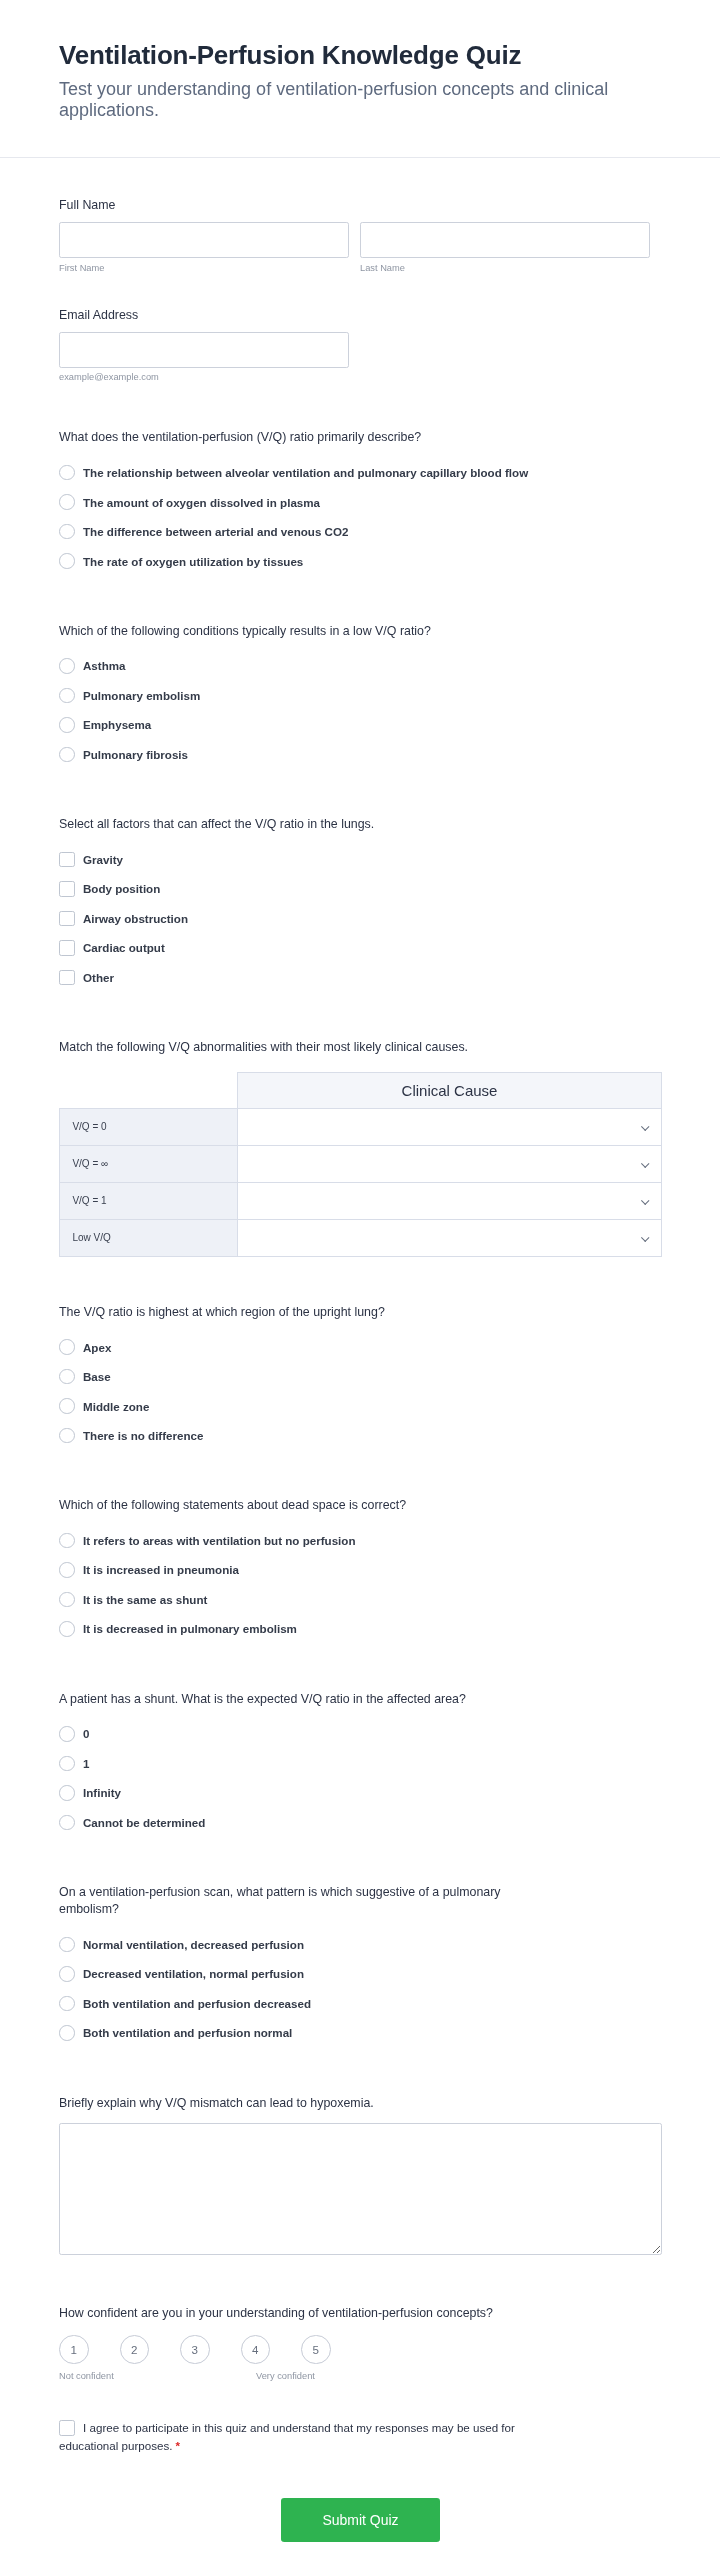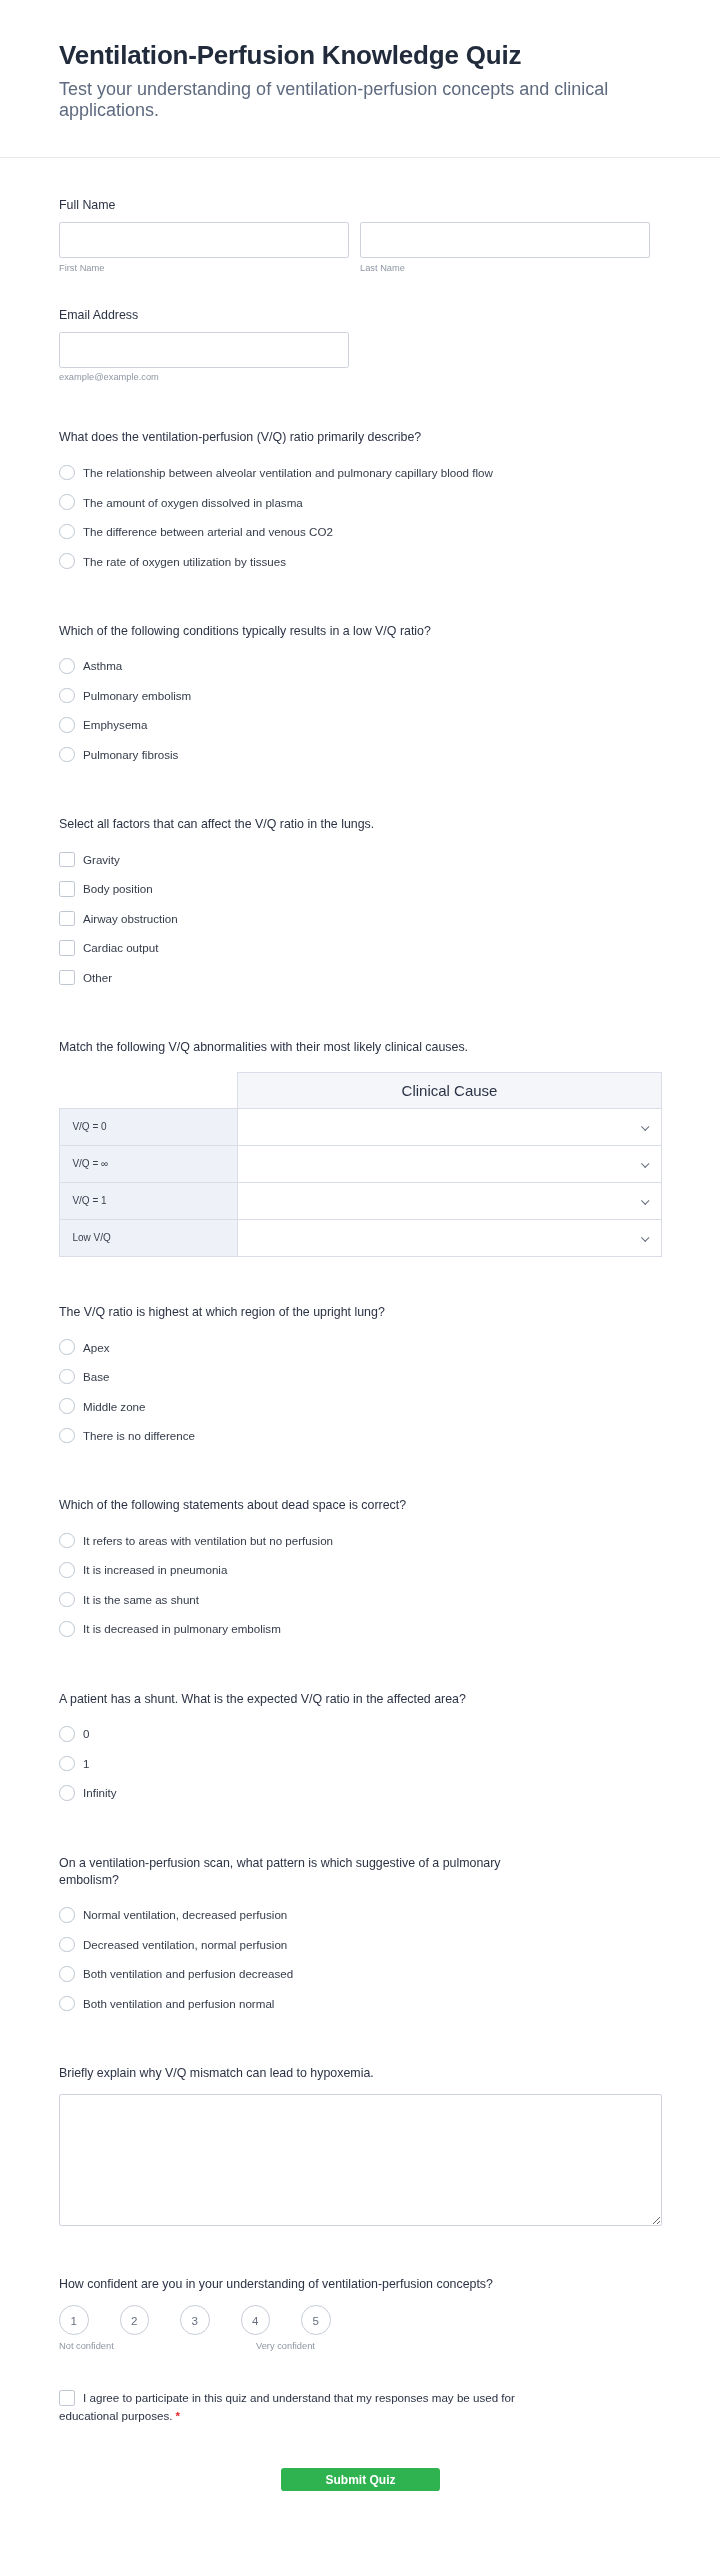--- a/index.html
+++ b/index.html
@@ -58,21 +58,21 @@
     color:var(--text);
     background:#fff;
     outline:none;
   }
   .sublabel{
     margin-top:4.7px;
     font-size:9.3px;
     color:var(--muted);
   }
   .field.email input.text-input{margin-top:7.8px;}
-  .options{margin-top:11px;}
+  .options{margin-top:11px;font-weight:bold;}
   .option{
     display:flex;
     align-items:center;
     padding:7px 0;
     cursor:pointer;
   }
   .radio, .checkbox{
     flex:0 0 auto;
     width:15.5px;
     height:15.5px;
@@ -197,28 +197,28 @@
     font-weight:700;
     margin-left:3.1px;
   }
   
   .submit-row{
     margin-top:43px;
     text-align:center;
   }
   button.submit{
     min-width:159px;
-    height:23px;
+    height:44px;
     background:var(--green);
     color:#ffffff;
     border:none;
     border-radius:3.1px;
     font-family:"Liberation Sans", sans-serif;
-    font-size:12px;
-    font-weight:700;
+    font-size:14px;
+    font-weight:400;
     cursor:pointer;
     padding:0 22px;
   }
 </style>
 </head>
 <body>
 
 <div class="header">
   <h1>Ventilation-Perfusion Knowledge Quiz</h1>
   <p>Test your understanding of ventilation-perfusion concepts and clinical applications.</p>
@@ -398,20 +398,24 @@
       <span class="opt-text">0</span>
     </label>
     <label class="option">
       <span class="radio"></span>
       <span class="opt-text">1</span>
     </label>
     <label class="option">
       <span class="radio"></span>
       <span class="opt-text">Infinity</span>
     </label>
+    <label class="option">
+      <span class="radio"></span>
+      <span class="opt-text">Cannot be determined</span>
+    </label>
   </div>
 </section>
 
 <section class="question">
   <div class="q-label">On a ventilation-perfusion scan, what pattern is which suggestive of a pulmonary embolism?</div>
   <div class="options">
     <label class="option">
       <span class="radio"></span>
       <span class="opt-text">Normal ventilation, decreased perfusion</span>
     </label>

